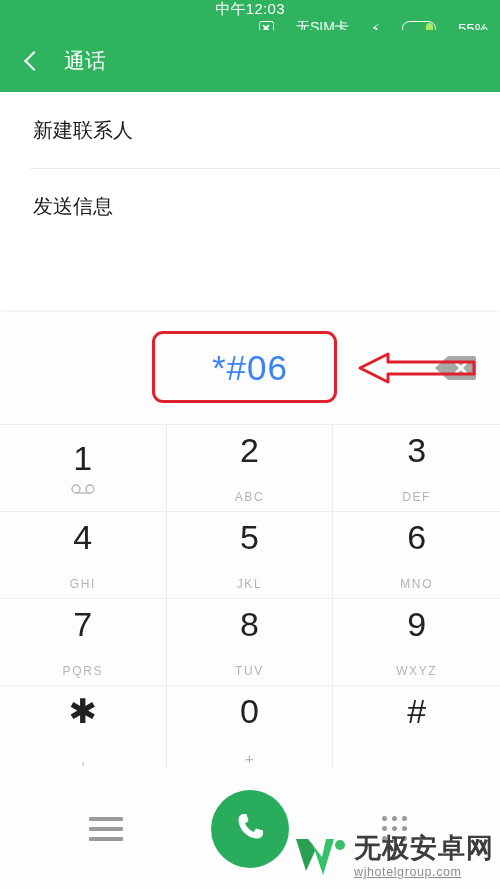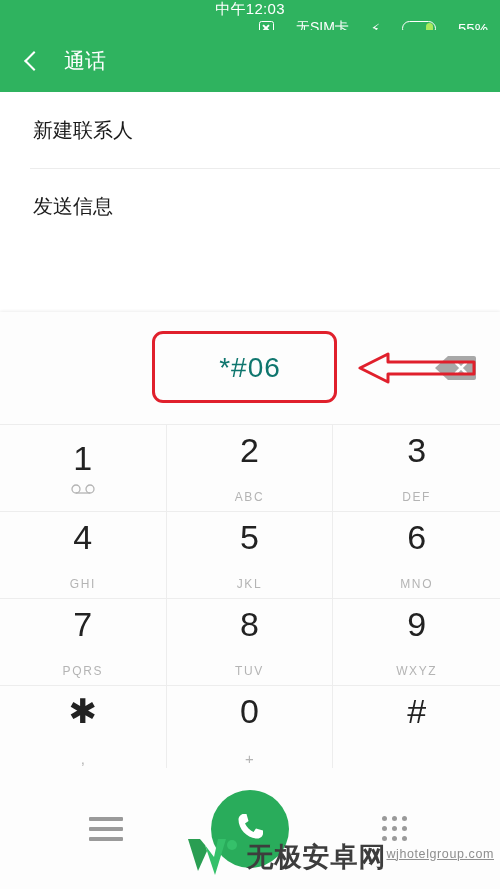--- a/index.html
+++ b/index.html
@@ -75,21 +75,21 @@
     position:absolute; left:0; top:312px; width:500px; height:577px;
     background:#fdfdfd;
     box-shadow:0 -1px 3px rgba(0,0,0,.07);
   }
   .input-area {
     position:relative; height:113px; background:#fdfdfd;
     display:flex; align-items:center; justify-content:center;
     border-bottom:1px solid #ededed;
   }
   .dialed-number {
-    font-size:28px; color:#0f766e; letter-spacing:1px;
+    font-size:35px; color:#3b82f6; letter-spacing:1px;
     font-family:"Liberation Sans","DejaVu Sans",sans-serif;
   }
   .backspace {
     position:absolute; right:24px; top:42px;
     width:42px; height:28px; cursor:pointer;
   }
   .backspace svg { display:block; }
 
   
   .anno-box {
@@ -138,21 +138,21 @@
   .call-btn {
     width:78px; height:78px; border-radius:50%; background:#29ac5b;
     display:flex; align-items:center; justify-content:center; cursor:pointer; flex:none;
   }
 
   
   .watermark {
     position:absolute; right:6px; bottom:6px;
     display:flex; align-items:center; gap:7px; pointer-events:none;
   }
-  .wm-text { display:flex; flex-direction:row; line-height:1; }
+  .wm-text { display:flex; flex-direction:column; line-height:1; }
   .wm-cn { font-size:27px; color:#3d3d3d; font-weight:bold; letter-spacing:1px; }
   .wm-url { font-size:12.5px; color:#8e8e8e; letter-spacing:.6px; margin-top:4px;text-decoration:underline; }
 </style>
 </head>
 <body>
 
 <div id="screen">
 
   <div class="statusbar">
     <span class="status-time">中午12:03</span>

